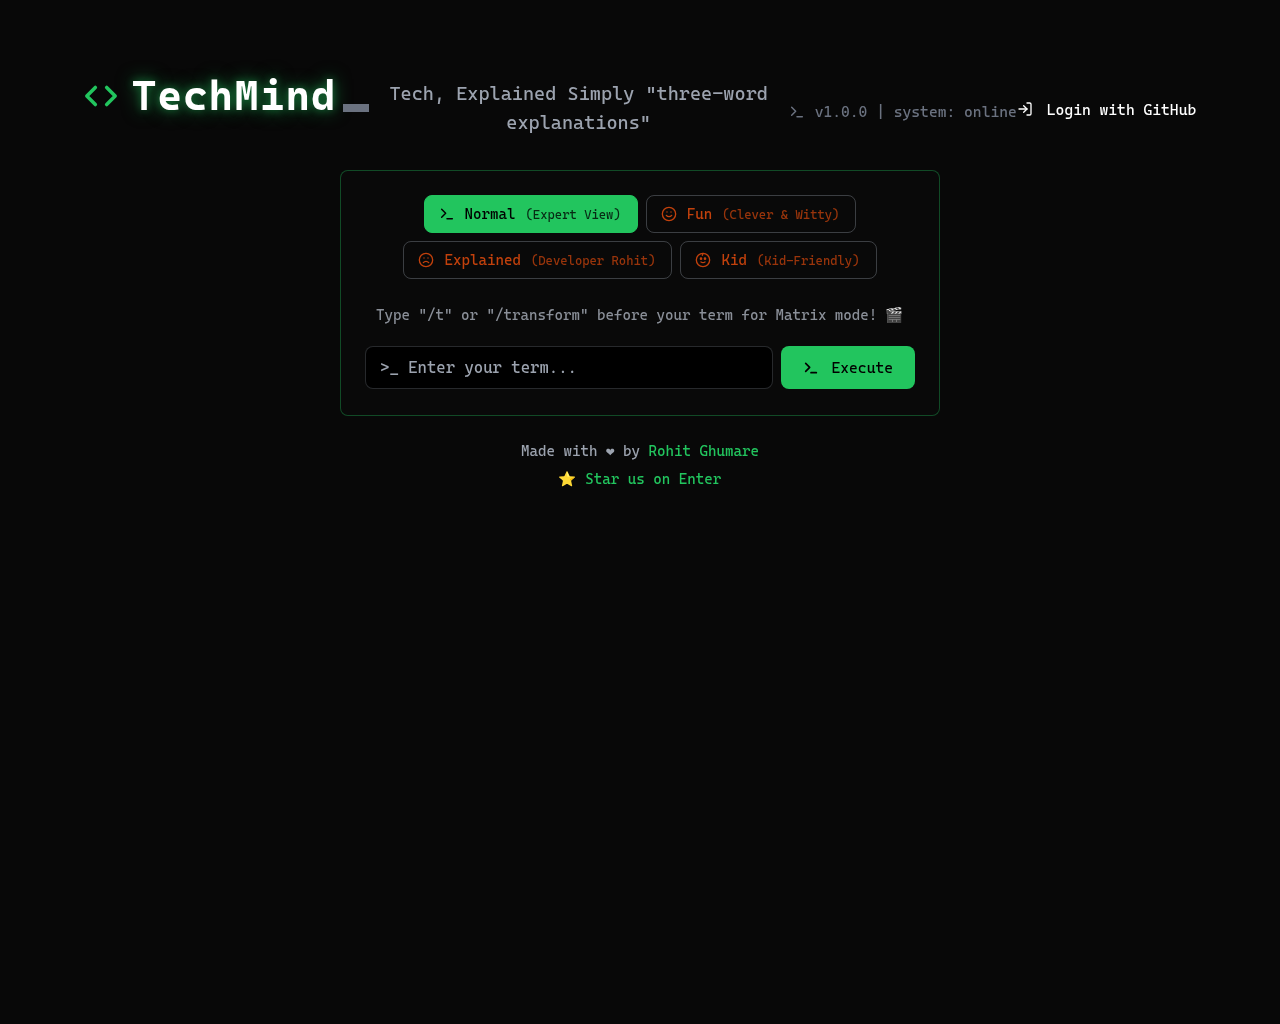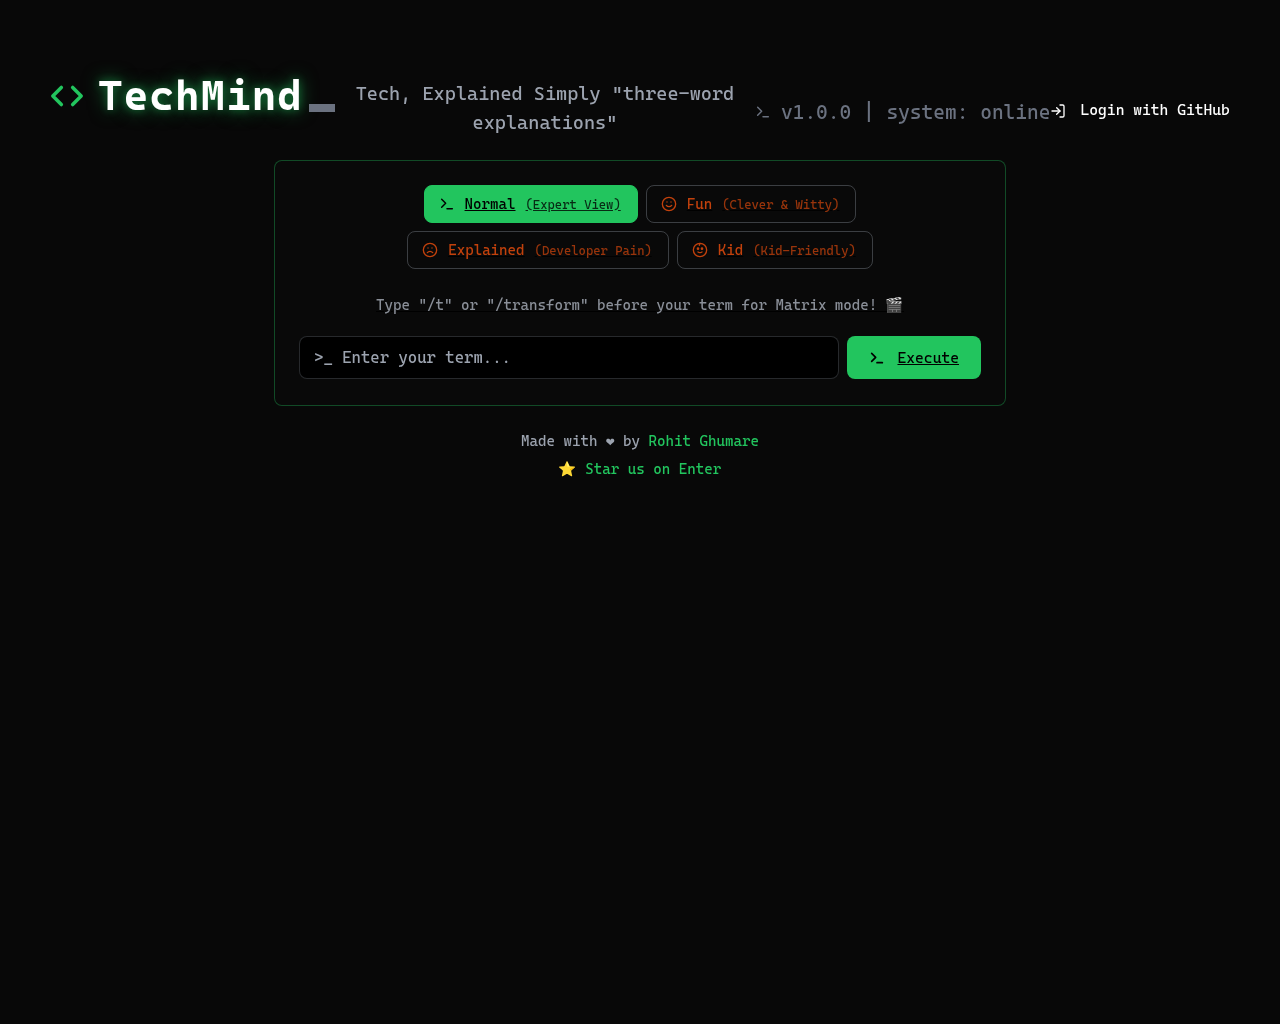--- a/index.html
+++ b/index.html
@@ -57,44 +57,43 @@
       text-align: center;
       max-width: 420px;
       line-height: 1.5;
     }
     .sysline {
       margin-top: 32px;
       display: flex;
       align-items: center;
       gap: 10px;
       color: #6b7280;
-      font-size: 20px;
+      font-size: 15px;
     }
     .sysline svg { stroke: #6b7280; }
     .login-btn {
       margin-top: 28px;
       display: flex;
-      align-items: flex-end;
+      align-items: flex-start;
       gap: 14px;
       color: #fff;
       font-size: 15px;
       font-family: inherit;
       background: transparent;
       border: none;
       cursor: pointer;
     }
     .login-btn svg { stroke: #fff; }
     .panel {
-      margin-top: 24px;
-      width: 732px;
+      margin-top: 34px;
+      width: 600px;
       border: 1px solid rgba(34,197,94,0.35);
       border-radius: 8px;
       padding: 24px 24px 26px 24px;
       background: rgba(10,10,10,0.5);
-      text-decoration: underline;
     }
     .modes {
       display: flex;
       flex-wrap: wrap;
       justify-content: center;
       gap: 8px;
     }
     .mode-btn {
       display: inline-flex;
       align-items: center;
@@ -225,21 +224,21 @@
         <button class="mode-btn">
           <span style="display: inline-flex;">
             <svg width="16" height="16" viewBox="0 0 24 24" fill="none" stroke-width="2" stroke-linecap="round" stroke-linejoin="round">
               <circle cx="12" cy="12" r="10"></circle>
               <path d="M16 16s-1.5-2-4-2-4 2-4 2"></path>
               <line x1="9" y1="9" x2="9.01" y2="9"></line>
               <line x1="15" y1="9" x2="15.01" y2="9"></line>
             </svg>
           </span>
           <span>Explained</span>
-          <span class="sub">(Developer Pain)</span>
+          <span class="sub">(Developer Rohit)</span>
         </button>
         <button class="mode-btn">
           <span style="display: inline-flex;">
             <svg width="16" height="16" viewBox="0 0 24 24" fill="none" stroke-width="2" stroke-linecap="round" stroke-linejoin="round">
               <circle cx="12" cy="12" r="10"></circle>
               <circle cx="9" cy="10" r="1"></circle>
               <circle cx="15" cy="10" r="1"></circle>
               <path d="M9 15c.8.6 1.9 1 3 1s2.2-.4 3-1"></path>
               <path d="M12 2c0 1.5-1 2-1 3"></path>
             </svg>

